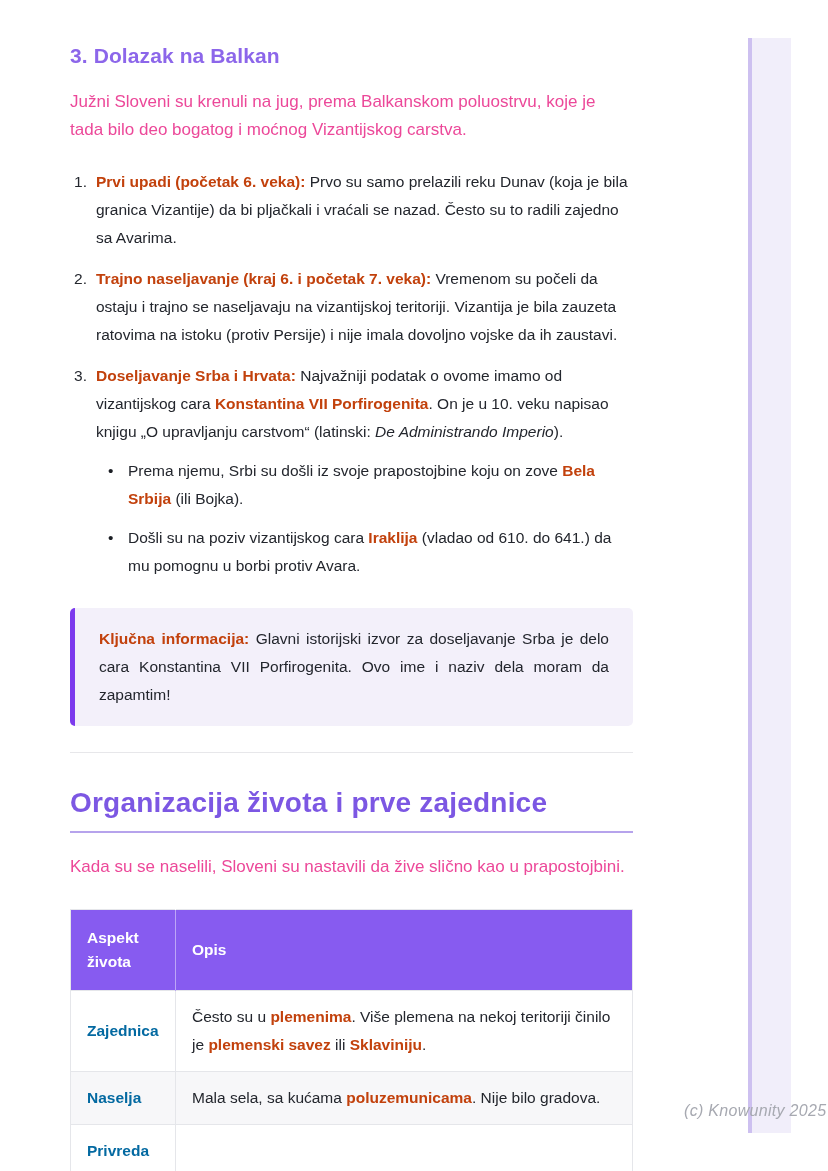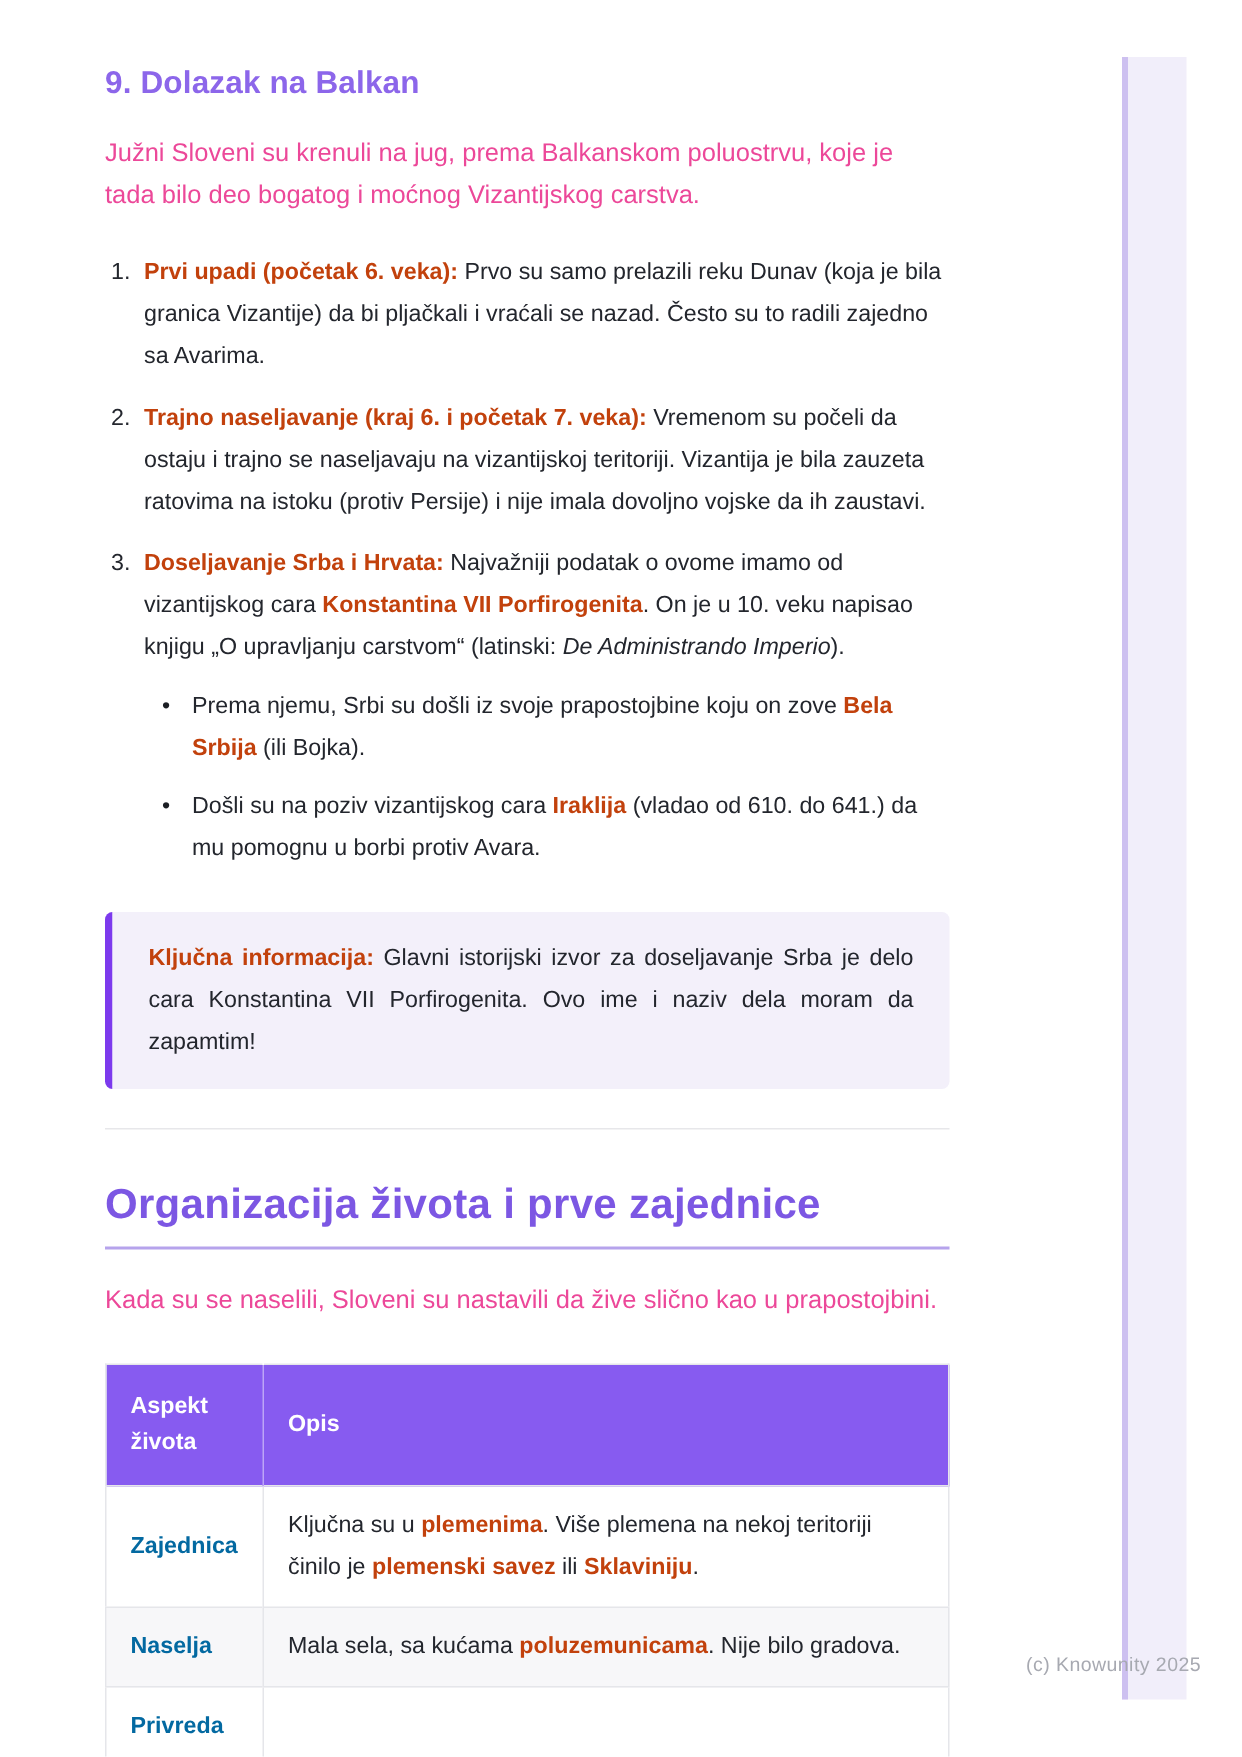--- a/index.html
+++ b/index.html
@@ -12,22 +12,22 @@
     color:#23262d;
   }
   .side-strip{
     position:absolute; left:748px; top:38px;
     width:43px; height:1095px;
     background:#F1EEFA;
     border-left:4px solid #CDC0F0;
   }
   .watermark{
     position:absolute; left:684px; top:1102px;
-    font-size:13px; color:#A7A9B1; letter-spacing:.3px;
-    z-index:2; white-space:nowrap;
+    font-size:16px; color:#A7A9B1; letter-spacing:.3px;
+    z-index:2; white-space:nowrap;font-style:italic;
   }
   .content{
     position:absolute; left:70px; top:44px; width:563px;
   }
   h3.sec-title{
     color:#8C66EA; font-size:21px; font-weight:700;
     margin-bottom:20px; letter-spacing:.1px;
   }
   p.body-text{
     font-size:17px; line-height:28px; color:#ec4899;
@@ -108,21 +108,21 @@
   table.info-table tr.alt td{ background:#F7F7F9; }
 </style>
 </head>
 <body>
 
 <div class="side-strip"></div>
 <div class="watermark">(c) Knowunity 2025</div>
 
 <div class="content">
 
-  <h3 class="sec-title">9. Dolazak na Balkan</h3>
+  <h3 class="sec-title">3. Dolazak na Balkan</h3>
 
   <p class="body-text">Južni Sloveni su krenuli na jug, prema Balkanskom poluostrvu, koje je tada bilo deo bogatog i moćnog Vizantijskog carstva.</p>
 
   <ol class="num-list">
     <li><span class="b">Prvi upadi (početak 6. veka):</span><span> Prvo su samo prelazili reku Dunav (koja je bila granica Vizantije) da bi pljačkali i vraćali se nazad. Često su to radili zajedno sa Avarima.</span></li>
     <li><span class="b">Trajno naseljavanje (kraj 6. i početak 7. veka):</span><span> Vremenom su počeli da ostaju i trajno se naseljavaju na vizantijskoj teritoriji. Vizantija je bila zauzeta ratovima na istoku (protiv Persije) i nije imala dovoljno vojske da ih zaustavi.</span></li>
     <li>
       <span><span class="b">Doseljavanje Srba i Hrvata:</span><span> Najvažniji podatak o ovome imamo od vizantijskog cara </span><span class="b">Konstantina VII Porfirogenita</span><span>. On je u 10. veku napisao knjigu „O upravljanju carstvom“ (latinski: </span><span class="i">De Administrando Imperio</span><span>).</span></span>
       <ul class="sub-list">
         <li><span>Prema njemu, Srbi su došli iz svoje prapostojbine koju on zove </span><span class="b">Bela Srbija</span><span> (ili Bojka).</span></li>
@@ -142,21 +142,21 @@
   <table class="info-table">
     <thead>
       <tr>
         <th>Aspekt života</th>
         <th>Opis</th>
       </tr>
     </thead>
     <tbody>
       <tr>
         <td>Zajednica</td>
-        <td><span>Ključna su u </span><span class="b">plemenima</span><span>. Više plemena na nekoj teritoriji činilo je </span><span class="b">plemenski savez</span><span> ili </span><span class="b">Sklaviniju</span><span>.</span></td>
+        <td><span>Često su u </span><span class="b">plemenima</span><span>. Više plemena na nekoj teritoriji činilo je </span><span class="b">plemenski savez</span><span> ili </span><span class="b">Sklaviniju</span><span>.</span></td>
       </tr>
       <tr class="alt">
         <td>Naselja</td>
         <td><span>Mala sela, sa kućama </span><span class="b">poluzemunicama</span><span>. Nije bilo gradova.</span></td>
       </tr>
       <tr>
         <td>Privreda</td>
         <td></td>
       </tr>
     </tbody>

